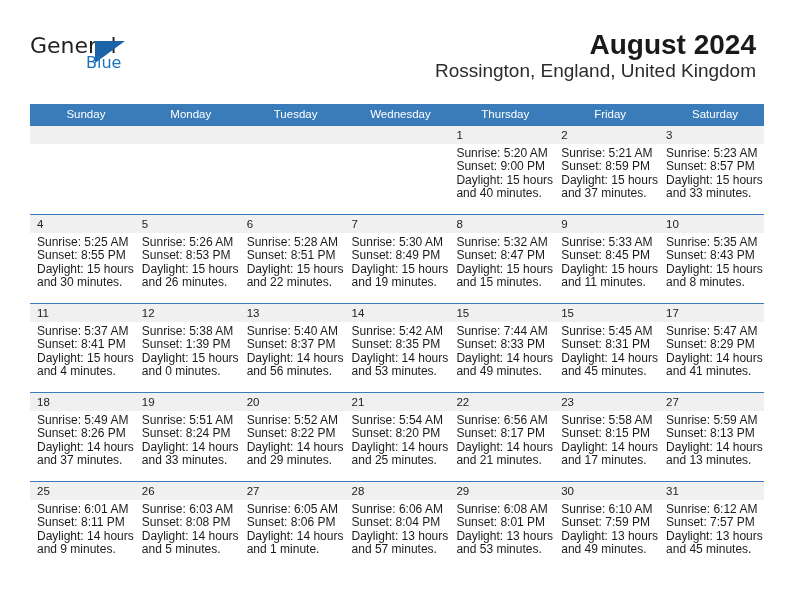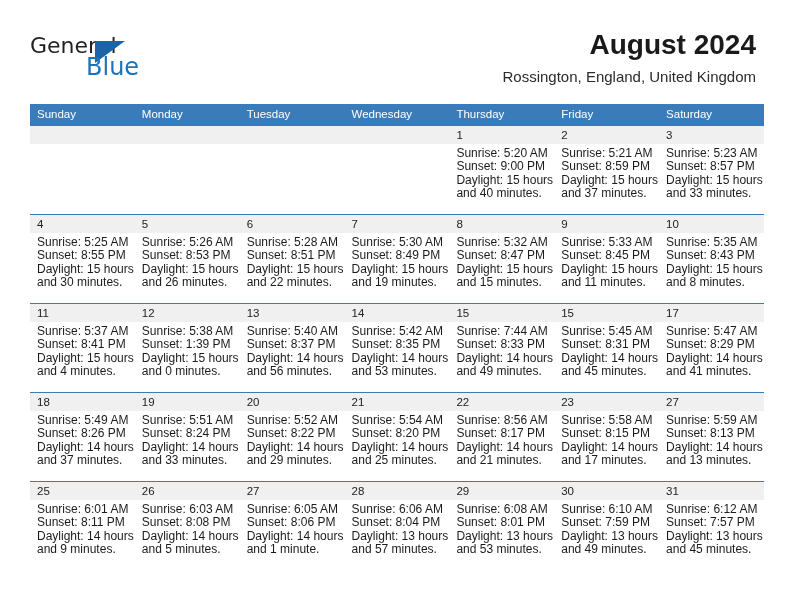--- a/index.html
+++ b/index.html
@@ -42,21 +42,21 @@
     top: 0;
     font-size: 22px;
     letter-spacing: 0px;
     color: #231f20;
     font-family: "DejaVu Sans", sans-serif;
   }
   .logo-blue {
     position: absolute;
     left: 56px;
     top: 20px;
-    font-size: 24px;
+    font-size: 16px;
     color: #1b74bb;
     font-family: "DejaVu Sans", sans-serif;
   }
   .logo-tri {
     position: absolute;
     left: 65px;
     top: 8px;
     width: 0;
     height: 0;
     border-left: 30px solid #1b64a8;
@@ -71,22 +71,22 @@
   }
   .cal-title {
     font-size: 28px;
     font-weight: bold;
     color: #1a1a1a;
     line-height: 34px;
     white-space: nowrap;
     font-family: "Liberation Sans", sans-serif;
   }
   .cal-subtitle {
-    margin-top: 6px;
-    font-size: 15px;
+    margin-top: 0;
+    font-size: 19px;
     color: #2b2b2b;
     line-height: 18px;
     white-space: nowrap;
     font-family: "Liberation Sans", sans-serif;
   }
 
   
   .calendar {
     position: absolute;
     left: 30px;
@@ -98,21 +98,21 @@
     table-layout: fixed;
     width: 734px;
   }
   table.cal col { width: 104.85px; }
 
   thead th {
     background: #3a7cba;
     color: #ffffff;
     font-size: 11.5px;
     font-weight: normal;
-    text-align: left;
+    text-align: center;
     padding: 4px 0 5px 7px;
     height: 12px;
     line-height: 13px;
     font-family: "Liberation Sans", sans-serif;
   }
 
   tbody tr.week-row td {
     vertical-align: top;
     padding: 0;
     border-top: 1.3px solid #3a7cba;
@@ -448,21 +448,21 @@
               <div>Sunset: 8:20 PM</div>
               <div>Daylight: 14 hours</div>
               <div>and 25 minutes.</div>
             </div>
               </div>
             </td>
           <td>
               <div class="daycell">
             <div class="daynum-band">22</div>
             <div class="info">
-              <div>Sunrise: 8:56 AM</div>
+              <div>Sunrise: 6:56 AM</div>
               <div>Sunset: 8:17 PM</div>
               <div>Daylight: 14 hours</div>
               <div>and 21 minutes.</div>
             </div>
               </div>
             </td>
           <td>
               <div class="daycell">
             <div class="daynum-band">23</div>
             <div class="info">

